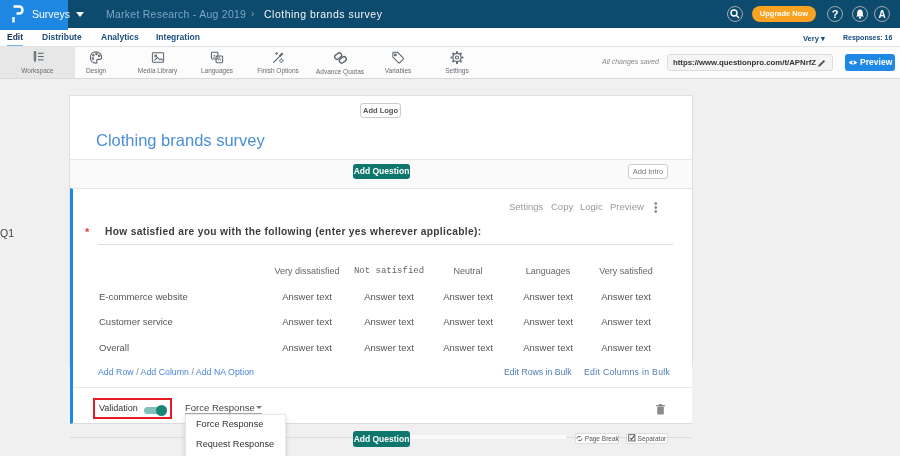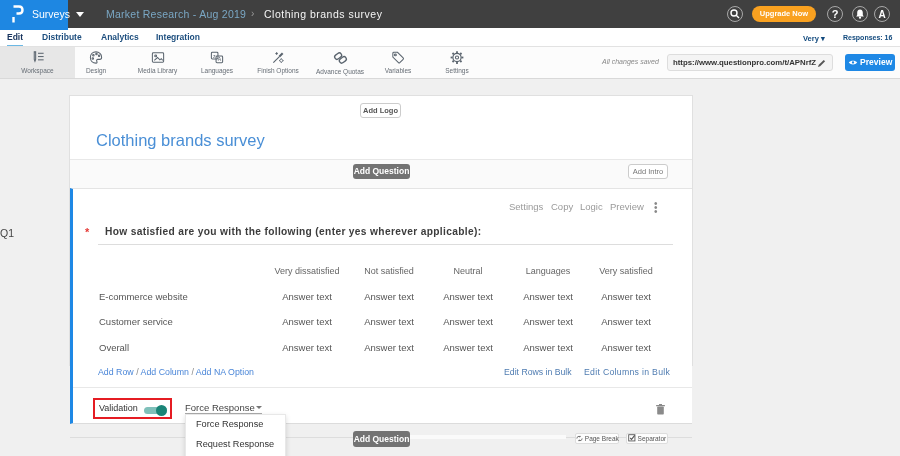--- a/index.html
+++ b/index.html
@@ -1,20 +1,20 @@
 <!DOCTYPE html>
 <html><head>
 <meta charset="utf-8">
 <style>
 * { margin:0; padding:0; box-sizing:border-box; }
 html,body { width:900px; height:456px; overflow:hidden; }
 body { font-family:"Liberation Sans", sans-serif; background:#f0f0f0; position:relative; }
 span,div { white-space:nowrap; }
 
-#topbar { position:absolute; left:0; top:0; width:900px; height:44px; background:#404040; }
+#topbar { position:absolute; left:0; top:0; width:900px; height:44px; background:#0c4a6e; }
 #logo { position:absolute; left:0; top:0; width:68px; height:30px; background:#1e87e2; z-index:5; }
 #logo .p { position:absolute; left:11px; top:5px; }
 #logo .sv { position:absolute; left:32px; top:8px; color:#fff; font-size:10.5px; }
 #logo .car { position:absolute; left:76px; top:12px; width:0; height:0; border-left:4px solid transparent; border-right:4px solid transparent; border-top:5px solid #fff; }
 .crumb1 { position:absolute; left:106px; top:8px; color:#7aa7c4; font-size:10.5px; letter-spacing:0.25px; }
 .crumbsep { position:absolute; left:251px; top:8px; color:#9a9a9a; font-size:10px; }
 .crumb2 { position:absolute; left:264px; top:8px; color:#f5f5f5; font-size:10.5px; letter-spacing:0.5px; }
 .circ { position:absolute; top:6px; width:16px; height:16px; border:1px solid #a8a8a8; border-radius:50%; color:#fff; text-align:center; }
 #upg { position:absolute; left:752px; top:6px; width:64px; height:16px; background:#f9a120; border-radius:8px; color:#fff; font-size:7.5px; font-weight:bold; text-align:center; line-height:16px; }
 
@@ -29,21 +29,21 @@
 .tool svg { display:block; margin:3px auto 0 auto; }
 .tool .lb { font-size:6.5px; color:#666d75; display:block; margin-top:2px; }
 #saved { position:absolute; left:602px; top:11px; font-size:7px; font-style:italic; color:#888; }
 #urlbox { position:absolute; left:667px; top:7px; width:166px; height:17px; background:#f4f4f4; border:1px solid #ddd; border-radius:3px; font-size:7.8px; color:#333; line-height:15px; padding-left:5px; font-weight:bold; }
 #prevbtn { position:absolute; left:845px; top:7px; width:50px; height:17px; background:#1e88e5; border-radius:3px; color:#fff; font-size:8.5px; font-weight:bold; text-align:center; line-height:17px; }
 
 #card { position:absolute; left:69px; top:95px; width:624px; height:271px; background:#fafafa; border:1px solid #e0e0e0; border-bottom:none; }
 #hdr { position:absolute; left:0; top:0; width:622px; height:64px; background:#fff; border-bottom:1px solid #e8e8e8; }
 #addlogo { position:absolute; left:290px; top:7px; width:41px; height:15px; background:#fff; border:1px solid #ccc; border-radius:3px; font-size:7.5px; font-weight:bold; color:#555; text-align:center; line-height:13px; }
 #title { position:absolute; left:26px; top:35px; font-size:16.5px; color:#4a8fd6; }
-.bluebtn { background:#737373; border-radius:3px; color:#fff; font-size:8.5px; font-weight:bold; text-align:center; }
+.bluebtn { background:#0f766e; border-radius:3px; color:#fff; font-size:8.5px; font-weight:bold; text-align:center; }
 #addq1 { position:absolute; left:283px; top:68px; width:57px; height:15px; line-height:15px; }
 #addintro { position:absolute; left:558px; top:68px; width:40px; height:15px; background:#fff; border:1px solid #ccc; border-radius:3px; font-size:7.5px; color:#777; text-align:center; line-height:13px; }
 
 #qblock { position:absolute; left:0; top:92px; width:622px; height:236px; background:#fff; border-left:3px solid #1e88e5; border-top:1px solid #e4e4e4; border-bottom:1px solid #dcdcdc; }
 .qtop { position:absolute; top:12px; font-size:9.5px; color:#9a9a9a; }
 #qdots { position:absolute; left:581px; top:13px; color:#888; font-size:10px; line-height:4px; }
 #qstar { position:absolute; left:12px; top:37px; color:#e53935; font-size:11px; font-weight:bold; }
 #qtext { position:absolute; left:32px; top:37px; font-size:10.2px; font-weight:bold; color:#3c3c3c; letter-spacing:0.34px; }
 #qline { position:absolute; left:25px; top:55px; width:575px; height:1px; background:#ddd; }
 .thead { position:absolute; top:77px; width:100px; font-size:9px; color:#666; text-align:center; }
@@ -200,21 +200,21 @@
   <div id="qblock">
     <span class="qtop" style="left:436px;">Settings</span>
     <span class="qtop" style="left:478px;">Copy</span>
     <span class="qtop" style="left:507px;">Logic</span>
     <span class="qtop" style="left:537px;">Preview</span>
     <div id="qdots">•<br>•<br>•</div>
     <span id="qstar">*</span>
     <span id="qtext">How satisfied are you with the following (enter yes wherever applicable):</span>
     <div id="qline"></div>
     <span class="thead" style="left:184px;">Very dissatisfied</span>
-    <span class="thead" style="left:266px;">Not satisfied</span>
+    <span class="thead" style="left:266px;font-family:Liberation Mono, monospace;">Not satisfied</span>
     <span class="thead" style="left:345px;">Neutral</span>
     <span class="thead" style="left:425px;">Languages</span>
     <span class="thead" style="left:503px;">Very satisfied</span>
     <span class="rlabel" style="top:102px;">E-commerce website</span>
     <span class="rlabel" style="top:127px;">Customer service</span>
     <span class="rlabel" style="top:153px;">Overall</span>
     <span class="acell" style="left:184px; top:102px;">Answer text</span>
     <span class="acell" style="left:266px; top:102px;">Answer text</span>
     <span class="acell" style="left:345px; top:102px;">Answer text</span>
     <span class="acell" style="left:425px; top:102px;">Answer text</span>

